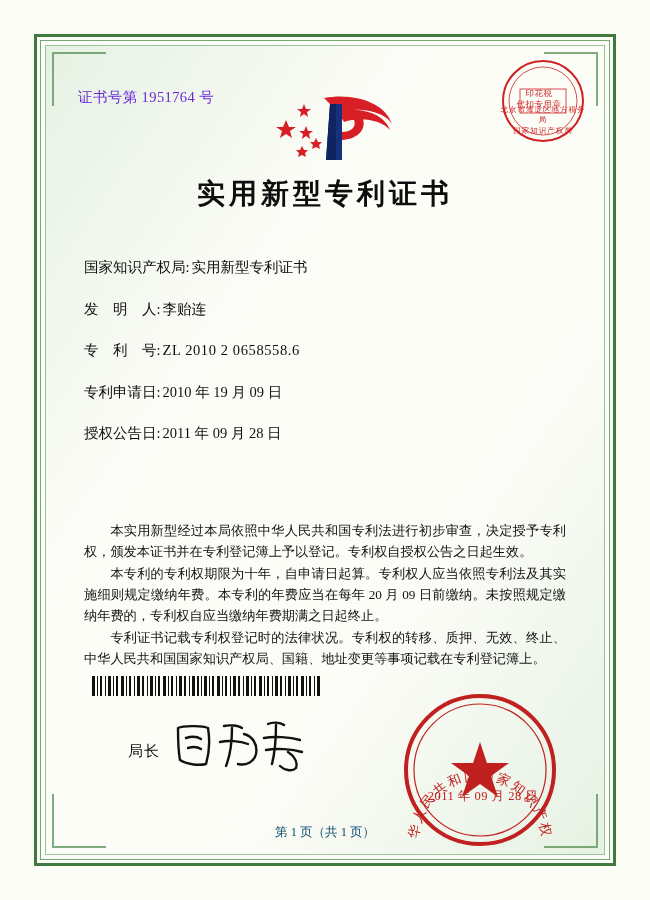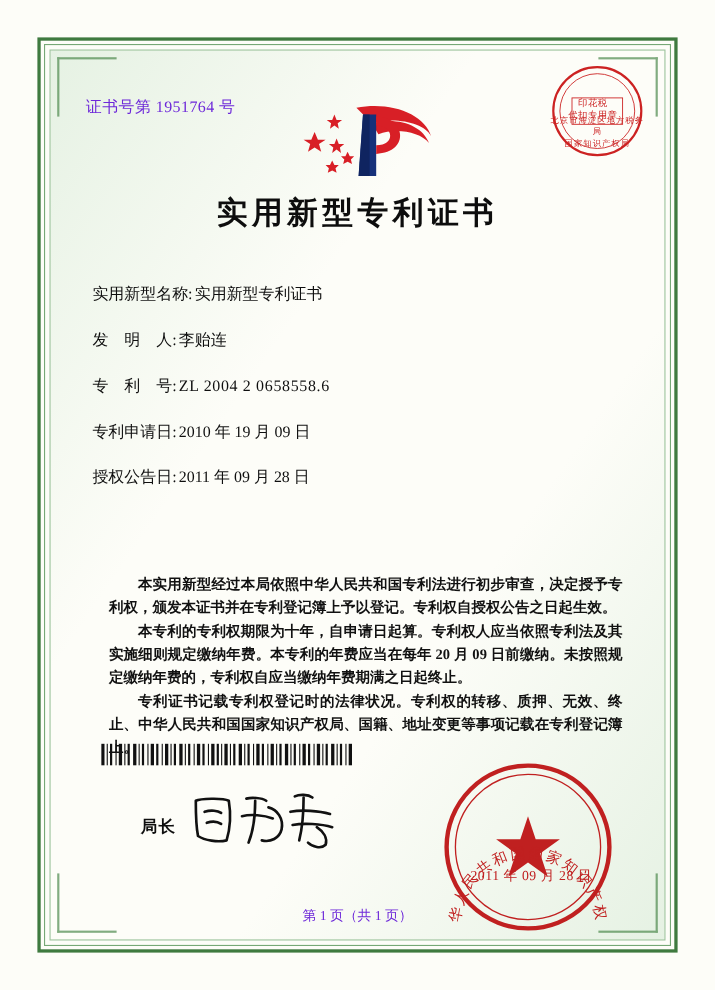--- a/index.html
+++ b/index.html
@@ -148,40 +148,38 @@
   .body-text {
     position: absolute;
     left: 84px; top: 520px;
     width: 482px;
     font-size: 13.2px;
     line-height: 21px;
     color: #111;
     text-align: justify;
   }
   .body-text p {
-    margin: 0 0 1px 15px;
+    margin: 0 0 1px 0;
     text-indent: 2em;
-    font-weight: bold;
   }
 
   
   .barcode {
     position: absolute;
     left: 92px; top: 676px;
     width: 230px; height: 20px;
   }
 
   
   .director-label {
     position: absolute;
     left: 128px; top: 742px;
     font-size: 15px;
     color: #0f0f0f;
     letter-spacing: 1px;
-    font-weight: bold;
   }
   .signature {
     position: absolute;
     left: 168px; top: 716px;
     width: 150px; height: 60px;
   }
 
   .red-seal {
     position: absolute;
     left: 400px; top: 690px;
@@ -196,21 +194,21 @@
     color: #c02020;
     letter-spacing: 0.5px;
   }
 
   .page-footer {
     position: absolute;
     left: 0; top: 824px;
     width: 650px;
     text-align: center;
     font-size: 12.5px;
-    color: #6d28d9;
+    color: #0c4a6e;
   }
 </style>
 </head>
 <body>
 
 <div class="certificate">
 
   <div class="border-outer"></div>
   <div class="border-mid"></div>
   <div class="border-inner"></div>
@@ -253,30 +251,30 @@
       <div>印花税</div>
       <div>代扣专用章</div>
     </div>
     <div class="arc-bottom">国家知识产权局</div>
   </div>
 
   <div class="title">实用新型专利证书</div>
 
   <div class="fields">
     <div class="field-row">
-      <span class="field-label">实用新型名称:</span>
+      <span class="field-label">国家知识产权局:</span>
       <span class="field-value">实用新型专利证书</span>
     </div>
     <div class="field-row">
       <span class="field-label">发　明　人:</span>
       <span class="field-value">李贻连</span>
     </div>
     <div class="field-row">
       <span class="field-label">专　利　号:</span>
-      <span class="field-value mono">ZL 2004 2 0658558.6</span>
+      <span class="field-value mono">ZL 2010 2 0658558.6</span>
     </div>
     <div class="field-row">
       <span class="field-label">专利申请日:</span>
       <span class="field-value">2010 年 19 月 09 日</span>
     </div>
     <div class="field-row">
       <span class="field-label">授权公告日:</span>
       <span class="field-value">2011 年 09 月 28 日</span>
     </div>
   </div>

